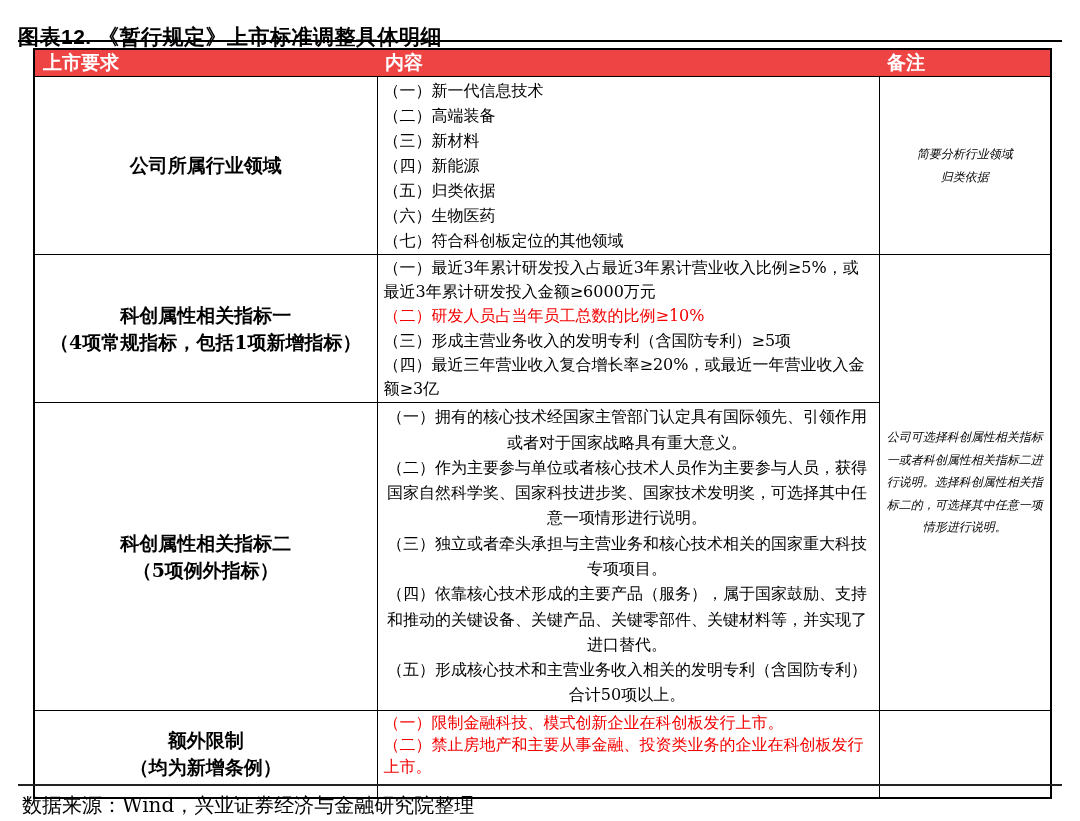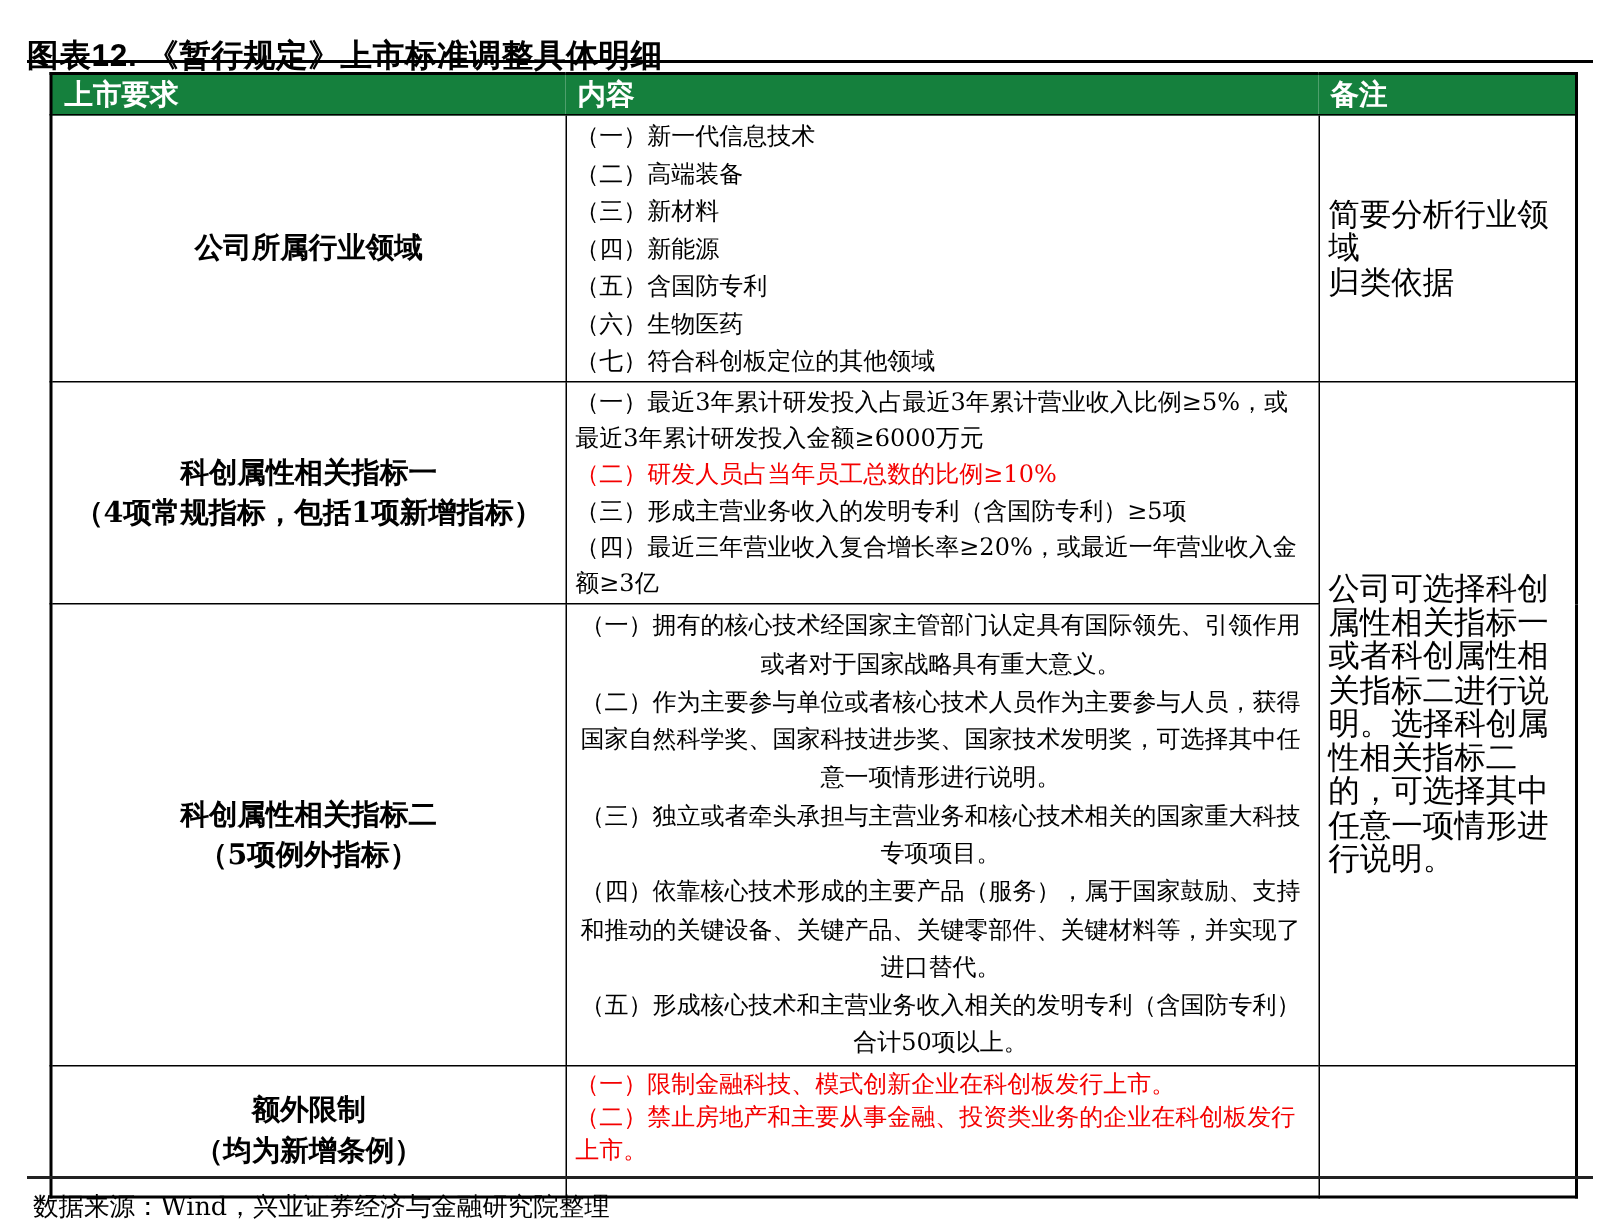--- a/index.html
+++ b/index.html
@@ -19,49 +19,49 @@
   table.spec-table {
     position:absolute; left:33px; top:48px; width:1017px;
     border-collapse:collapse; table-layout:fixed;
     border:2px solid #000;
   }
   col.c1 { width:343px; }
   col.c2 { width:502px; }
   col.c3 { width:172px; }
   tr.header-row { height:27px; }
   tr.header-row th {
-    background:#15803d; color:#fff; font-weight:bold; font-size:19px;
+    background:#ef4444; color:#fff; font-weight:bold; font-size:19px;
     text-align:left; vertical-align:middle; padding:0 0 0 8px;
     border:none; border-bottom:1px solid #000;
     font-family:"Liberation Sans", sans-serif;
   }
   tbody td { border:1px solid #000; }
   td.req {
     text-align:center; vertical-align:middle; font-weight:bold;
     font-size:19px; line-height:27px; white-space:pre-line;
     font-family:"DejaVu Serif", serif; padding:16px 4px;
   }
   td.content {
     vertical-align:top; text-align:left; font-size:16px;
     padding:1px 8px 1px 6px; font-family:"DejaVu Serif", serif;
   }
   td.note {
-    vertical-align:middle; font-size:21px; line-height:22.5px;
-    padding:0 6px; white-space:pre-line; font-family:"DejaVu Serif", serif;
+    text-align:center; vertical-align:middle; font-size:12px; line-height:22.5px;
+    padding:0 6px; white-space:pre-line; font-family:"DejaVu Serif", serif;font-style:italic;
   }
   tr.r1 { height:177px; } tr.r1 td.content { line-height:25px; }
   tr.r2 { height:148px; } tr.r2 td.content { line-height:24.2px; }
   tr.r3 { height:308px; } tr.r3 td.content { line-height:25.3px;text-align:center; }
   tr.r4 { height:71px;  } tr.r4 td.content { line-height:21.8px;margin-top:23px; }
   .red { color:#F40000; }
   .bottom-rule {
     position:absolute; left:18px; top:784px; width:1044px; height:2px; background:#222;
   }
   .source-note {
-    position:absolute; left:22px; top:795px; font-size:17px; line-height:20px;
+    position:absolute; left:22px; top:795px; font-size:20px; line-height:20px;
     font-family:"DejaVu Serif", serif;
   }
 </style>
 </head>
 <body>
 
 <div class="fig-title">图表12. 《暂行规定》上市标准调整具体明细</div>
 <div class="title-rule"></div>
 
 <table class="spec-table">
@@ -78,21 +78,21 @@
     </tr>
   </thead>
   <tbody>
     <tr class="r1">
       <td class="req">公司所属行业领域</td>
       <td class="content">
         <div>（一）新一代信息技术</div>
         <div>（二）高端装备</div>
         <div>（三）新材料</div>
         <div>（四）新能源</div>
-        <div>（五）含国防专利</div>
+        <div>（五）归类依据</div>
         <div>（六）生物医药</div>
         <div>（七）符合科创板定位的其他领域</div>
       </td>
       <td class="note">简要分析行业领域
 归类依据</td>
     </tr>
     <tr class="r2">
       <td class="req">科创属性相关指标一
 （4项常规指标，包括1项新增指标）</td>
       <td class="content">

